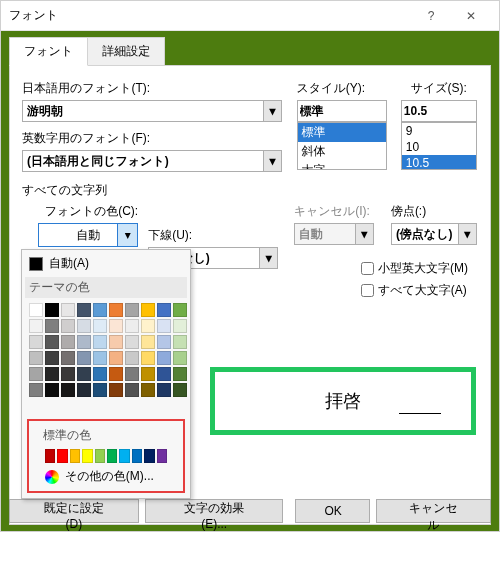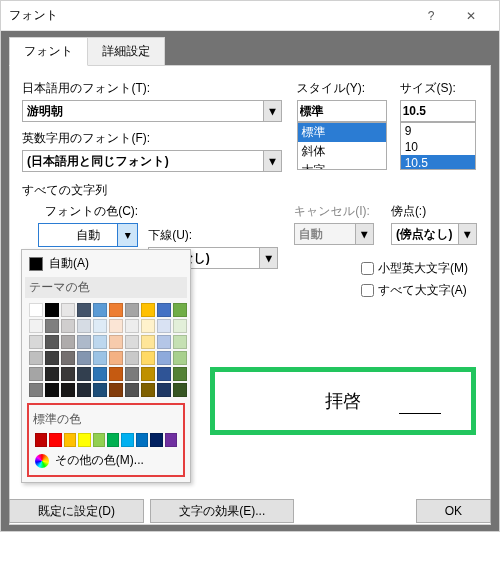--- a/index.html
+++ b/index.html
@@ -1,17 +1,17 @@
 <!DOCTYPE html>
 <html><head>
 <meta charset="utf-8">
 <style>
   * { box-sizing: border-box; font-family: 'MS UI Gothic', Meiryo, sans-serif; font-size: 12px; }
   body { margin: 0; background: #fff; }
-  .window { width: 500px; height: 532px; background: #737373; border: 1px solid #d0d0d0; position: relative; }
+  .window { width: 500px; height: 532px; background: #4d7c0f; border: 1px solid #d0d0d0; position: relative; }
   .titlebar { height: 30px; background: #fff; display: flex; align-items: center; padding: 0 8px; border-bottom: 1px solid #e5e5e5; }
   .titlebar .title { flex: 1; color: #000; }
   .titlebar .tb-btn { width: 40px; height: 28px; text-align: center; line-height: 28px; color: #555; }
   .tabs { display: flex; margin: 6px 8px 0 8px; }
   .tab { padding: 5px 14px; background: #f0f0f0; border: 1px solid #d3d3d3; border-bottom: none; margin-right: -1px; position: relative; }
   .tab.active { background: #fff; border-bottom: 1px solid #fff; z-index: 2; }
   .panel { margin: 0 8px 8px 8px; background: #fff; border: 1px solid #d3d3d3; position: relative; top: -1px; height: 460px; padding: 14px 12px; }
   .row { display: flex; gap: 10px; }
   .col { display: flex; flex-direction: column; }
   label { display: block; margin-bottom: 3px; }
@@ -30,21 +30,21 @@
   .button-bar { position: absolute; bottom: 8px; left: 8px; right: 8px; display: flex; gap: 6px; }
   .btn { height: 24px; border: 1px solid #adadad; background: #e1e1e1; padding: 0 28px; }
   .spacer { flex: 1; }
   
   .color-popup { position: absolute; left: 20px; top: 248px; width: 170px; background: #f7f7f7; border: 1px solid #bcbcbc; box-shadow: 2px 2px 4px rgba(0,0,0,0.2); padding: 3px; z-index: 10; }
   .auto-row { display: flex; align-items: center; padding: 2px 4px; }
   .auto-row .swatch-auto { width: 14px; height: 14px; border: 1px solid #777; background: #000; margin-right: 6px; }
   .sect-label { background: #e9e9e9; padding: 2px 4px; margin: 3px 0 3px 0; color: #555; }
   .swatch-grid { display: grid; grid-template-columns: repeat(10, 14px); gap: 2px; padding: 2px 4px; }
   .swatch { width: 14px; height: 14px; border: 1px solid rgba(0,0,0,0.15); }
-  .std-section { border: 2px solid #e53e3e; margin: 4px 2px 2px 2px; padding: 3px 2px; }
+  .std-section { border: 2px solid #e53e3e; margin: 20px 2px 2px 2px; padding: 3px 12px; }
   .std-row { display: flex; gap: 2px; padding: 2px 4px; }
   .more-color { display: flex; align-items: center; padding: 3px 4px; }
   .wheel { width: 14px; height: 14px; border-radius: 50%; background: conic-gradient(red,orange,yellow,lime,cyan,blue,magenta,red); margin-right: 6px; }
   .font-color-btn { width: 100px; height: 24px; border: 1px solid #2b7cd3; background: #fff; display: flex; align-items: center; justify-content: center; position: relative; }
   .font-color-btn .dd-arrow { position: absolute; right: 0; top: 0; width: 20px; height: 22px; border-left: 1px solid #2b7cd3; background: #cde5f9; display: flex; align-items: center; justify-content: center; }
 </style>
 </head>
 <body>
 
 <div class="window">
@@ -75,21 +75,21 @@
       </div>
       <div class="col" style="width:95px;">
         <label>スタイル(Y):</label>
         <input type="text" style="width: 90px;" value="標準">
         <div class="listbox" id="style-list" style="width:90px;height:48px;">
             <div class="item selected">標準</div>
             <div class="item">斜体</div>
             <div class="item">太字</div>
           </div>
       </div>
-      <div class="col" style="width:80px;">
+      <div class="col" style="width:80px;align-items:center;">
         <label>サイズ(S):</label>
         <input type="text" style="width: 76px;" value="10.5">
         <div class="listbox" id="size-list" style="width:76px;height:48px;">
             <div class="item">9</div>
             <div class="item">10</div>
             <div class="item selected">10.5</div>
           </div>
       </div>
     </div>
 
@@ -231,14 +231,15 @@
         <span>その他の色(M)...</span>
       </div>
     </div>
   </div>
 
   <div class="button-bar">
     <button class="btn"><span>既定に設定(D)</span></button>
     <button class="btn"><span>文字の効果(E)...</span></button>
     <div class="spacer"></div>
     <button class="btn" style="min-width:72px;"><span>OK</span></button>
+    <button class="btn" style="min-width:72px;"><span>キャンセル</span></button>
   </div>
 </div>
 
 </body></html>

